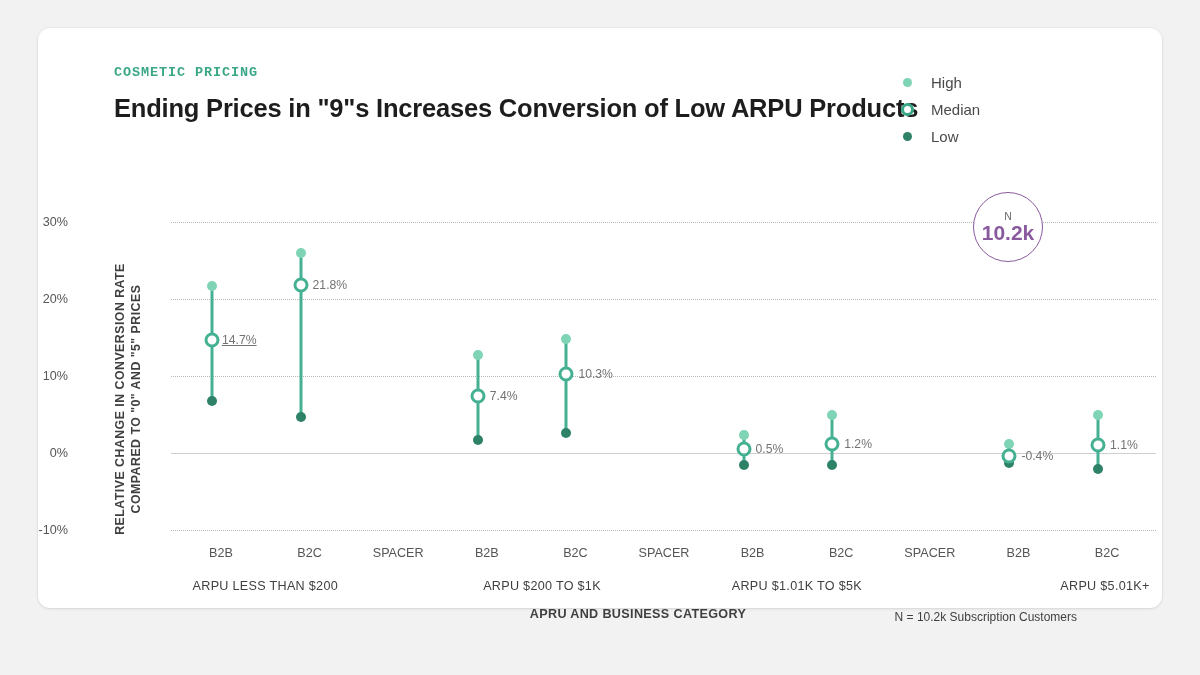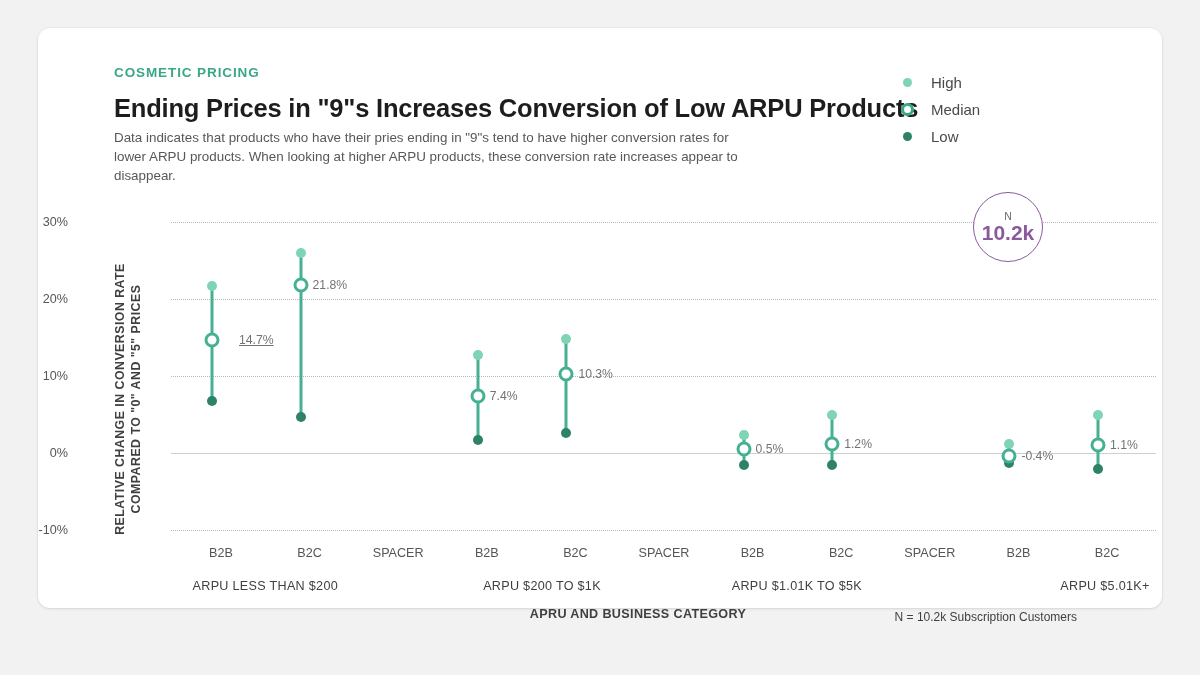--- a/index.html
+++ b/index.html
@@ -28,20 +28,21 @@
 
   
   .eyebrow {
     position: absolute;
     left: 76px;
     top: 37px;
     font-size: 13.5px;
     font-weight: bold;
     letter-spacing: 0.9px;
     color: #3aa787;
+    font-family: Liberation Mono, monospace;
   }
   .headline {
     position: absolute;
     left: 76px;
     top: 66px;
     font-size: 25.5px;
     font-weight: bold;
     color: #1d1d1d;
     letter-spacing: -0.2px;
     white-space: nowrap;
@@ -231,21 +232,20 @@
   }
 </style>
 </head>
 <body>
 
 <div id="root">
   <div class="card">
 
     <div class="eyebrow">COSMETIC PRICING</div>
     <div class="headline">Ending Prices in "9"s Increases Conversion of Low ARPU Products</div>
-    <div class="subhead">Data indicates that products who have their pries ending in "9"s tend to have higher conversion rates for lower ARPU products. When looking at higher ARPU products, these conversion rate increases appear to disappear.</div>
 
     <div class="legend" id="legend">
         <div class="legend-row">
           <span class="legend-swatch">
             <span class="sw-high"></span>
           </span>
           <span class="legend-label">High</span>
         </div>
         <div class="legend-row">
           <span class="legend-swatch">
@@ -275,21 +275,21 @@
         <div class="ytick" style="top: 154px; left: -133px;">10%</div>
         <div class="gridline zero" style="top: 231px;"></div>
         <div class="ytick" style="top: 231px; left: -133px;">0%</div>
         <div class="gridline" style="top: 308px;"></div>
         <div class="ytick" style="top: 308px; left: -133px;">-10%</div>
         <div class="series">
           <div class="stem" style="left: 41px; top: 63.91px; height: 115.5px;"></div>
           <div class="pt pt-high" style="left: 41px; top: 63.91px;"></div>
           <div class="pt pt-low" style="left: 41px; top: 179.41px;"></div>
           <div class="pt pt-med" style="left: 41px; top: 117.81px;"></div>
-          <div class="vlabel" style="left: 68px; top: 117.81px; text-decoration: underline;">14.7%</div>
+          <div class="vlabel" style="left: 51px; top: 117.81px; text-decoration: underline;">14.7%</div>
         </div>
         <div class="series">
           <div class="stem" style="left: 129.6px; top: 30.8px; height: 164.01px;"></div>
           <div class="pt pt-high" style="left: 129.6px; top: 30.8px;"></div>
           <div class="pt pt-low" style="left: 129.6px; top: 194.81px;"></div>
           <div class="pt pt-med" style="left: 129.6px; top: 63.14px;"></div>
           <div class="vlabel" style="left: 141.6px; top: 63.14px;">21.8%</div>
         </div>
         <div class="series">
           <div class="stem" style="left: 306.8px; top: 133.21px; height: 84.7px;"></div>

